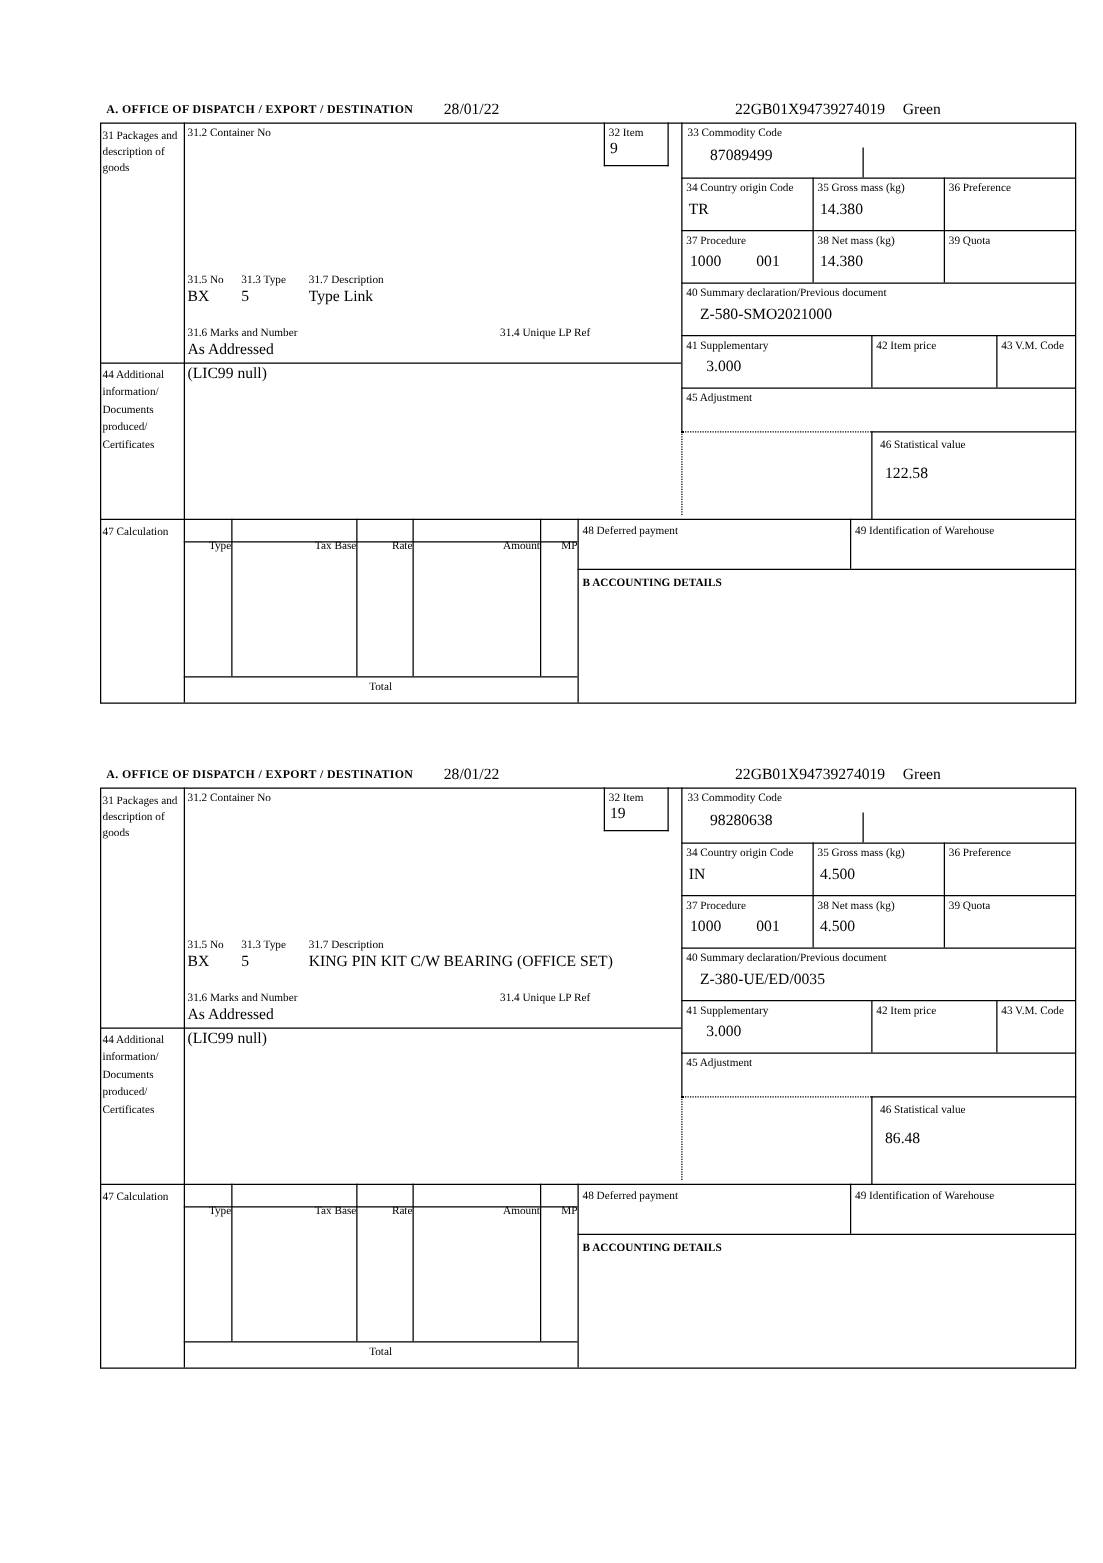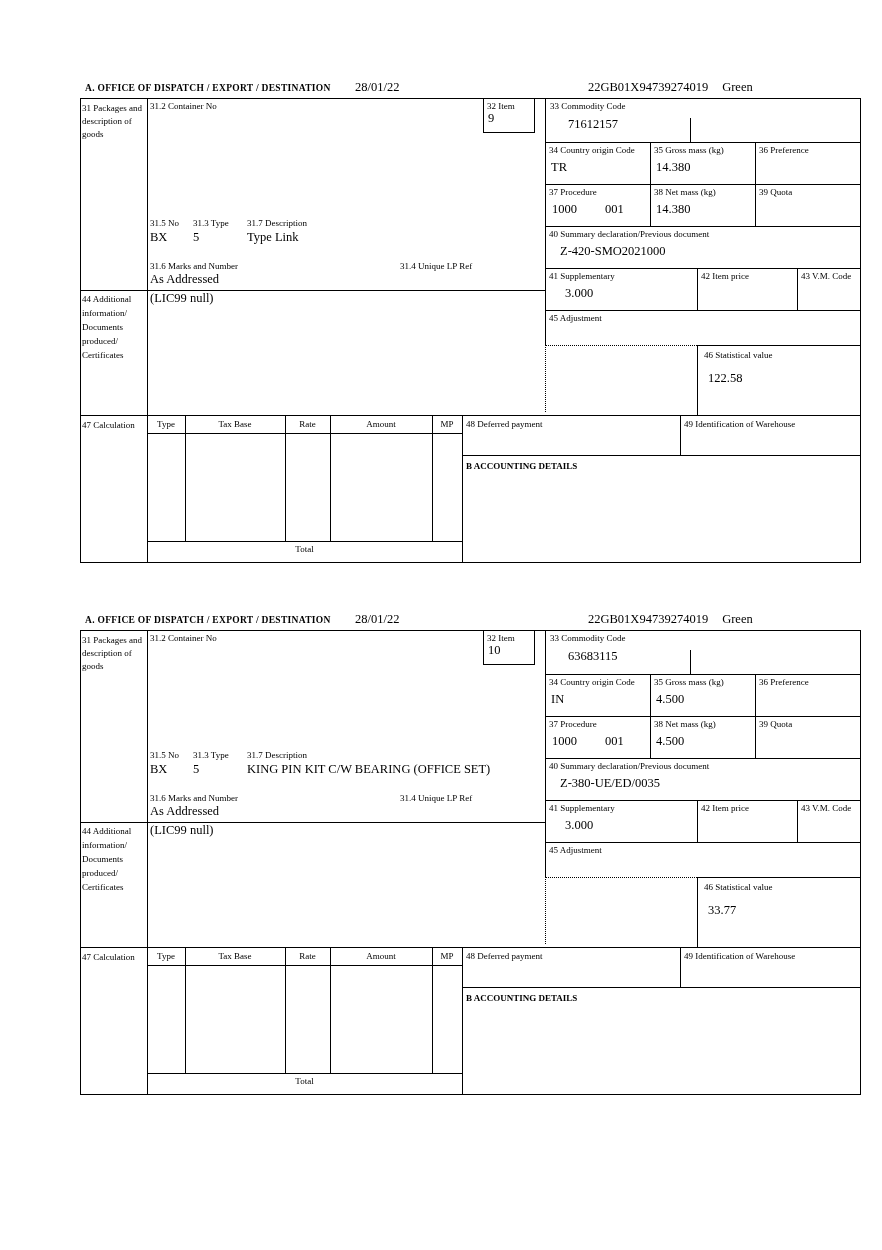--- a/index.html
+++ b/index.html
@@ -20,21 +20,21 @@
   .vl { position: absolute; width: 0; border-left: 1px solid #000; }
   .hl { position: absolute; height: 0; border-top: 1px solid #000; }
   .vl.dot { border-left-style: dotted; }
   .hl.dot { border-top-style: dotted; }
   .outer-box { position: absolute; left: 80px; top: 18px; width: 779px; height: 463px; border: 1px solid #000; }
   .box32 { position: absolute; left: 483px; top: 18px; width: 50px; height: 34px;
            border-left: 1px solid #000; border-right: 1px solid #000; border-bottom: 1px solid #000; }
   .box46 { position: absolute; left: 697px; top: 265px; width: 163px; height: 70px;
            border-left: 1px solid #000; border-top: 1px solid #000; }
   .thead { position: absolute; left: 147px; top: 335px; width: 315px; height: 18px; display: flex; }
-  .thead > div { text-align: center; font-size: 9px; padding-top: 4px; box-sizing: border-box; }
+  .thead > div { text-align: right; font-size: 9px; padding-top: 16px; box-sizing: border-box; }
   .total-row { position: absolute; left: 147px; top: 464px; width: 315px; text-align: center; font-size: 9px; }
   .proc-gap { display: inline-block; width: 28px; }
   .ref-gap { display: inline-block; width: 14px; }
 </style>
 </head>
 <body>
 
 <div id="page">
 
 <section class="sheet-section" style="top: 80px;">
@@ -74,38 +74,38 @@
     <div class="vl" style="left:432px; top:335px; height:126px;"></div>
 
     <div class="abs lbl wrap" style="left:82px; top:22px; width:60px; line-height:1.45;">31 Packages and description of goods</div>
     <div class="abs lbl" style="left:150px; top:21px;">31.2 Container No</div>
     <div class="box32">
       <div class="abs lbl" style="left:3px; top:3px;">32 Item</div>
       <div class="abs val" style="left:4px; top:14px;">9</div>
     </div>
 
     <div class="abs lbl" style="left:550px; top:21px;">33 Commodity Code</div>
-    <div class="abs val" style="left:568px; top:38px;">71612157</div>
+    <div class="abs val" style="left:568px; top:38px;">87089499</div>
 
     <div class="abs lbl" style="left:549px; top:65px;">34 Country origin Code</div>
     <div class="abs val" style="left:551px; top:81px;">TR</div>
     <div class="abs lbl" style="left:654px; top:65px;">35 Gross mass (kg)</div>
     <div class="abs val" style="left:656px; top:81px;">14.380</div>
     <div class="abs lbl" style="left:759px; top:65px;">36 Preference</div>
 
     <div class="abs lbl" style="left:549px; top:107px;">37 Procedure</div>
     <div class="abs val" style="left:552px; top:123px;">
       <span>1000</span><span class="proc-gap"></span><span>001</span>
     </div>
     <div class="abs lbl" style="left:654px; top:107px;">38 Net mass (kg)</div>
     <div class="abs val" style="left:656px; top:123px;">14.380</div>
     <div class="abs lbl" style="left:759px; top:107px;">39 Quota</div>
 
     <div class="abs lbl" style="left:549px; top:149px;">40 Summary declaration/Previous document</div>
-    <div class="abs val" style="left:560px; top:165px;">Z-420-SMO2021000</div>
+    <div class="abs val" style="left:560px; top:165px;">Z-580-SMO2021000</div>
 
     <div class="abs lbl" style="left:549px; top:191px;">41 Supplementary</div>
     <div class="abs val" style="left:565px; top:207px;">3.000</div>
     <div class="abs lbl" style="left:701px; top:191px;">42 Item price</div>
     <div class="abs lbl" style="left:801px; top:191px;">43 V.M. Code</div>
 
     <div class="abs lbl" style="left:549px; top:233px;">45 Adjustment</div>
 
     <div class="box46">
       <div class="abs lbl" style="left:6px; top:4px;">46 Statistical value</div>
@@ -174,25 +174,25 @@
     <div class="vl" style="left:680px; top:335px; height:40px;"></div>
     <div class="vl" style="left:185px; top:335px; height:126px;"></div>
     <div class="vl" style="left:285px; top:335px; height:126px;"></div>
     <div class="vl" style="left:330px; top:335px; height:126px;"></div>
     <div class="vl" style="left:432px; top:335px; height:126px;"></div>
 
     <div class="abs lbl wrap" style="left:82px; top:22px; width:60px; line-height:1.45;">31 Packages and description of goods</div>
     <div class="abs lbl" style="left:150px; top:21px;">31.2 Container No</div>
     <div class="box32">
       <div class="abs lbl" style="left:3px; top:3px;">32 Item</div>
-      <div class="abs val" style="left:4px; top:14px;">10</div>
+      <div class="abs val" style="left:4px; top:14px;">19</div>
     </div>
 
     <div class="abs lbl" style="left:550px; top:21px;">33 Commodity Code</div>
-    <div class="abs val" style="left:568px; top:38px;">63683115</div>
+    <div class="abs val" style="left:568px; top:38px;">98280638</div>
 
     <div class="abs lbl" style="left:549px; top:65px;">34 Country origin Code</div>
     <div class="abs val" style="left:551px; top:81px;">IN</div>
     <div class="abs lbl" style="left:654px; top:65px;">35 Gross mass (kg)</div>
     <div class="abs val" style="left:656px; top:81px;">4.500</div>
     <div class="abs lbl" style="left:759px; top:65px;">36 Preference</div>
 
     <div class="abs lbl" style="left:549px; top:107px;">37 Procedure</div>
     <div class="abs val" style="left:552px; top:123px;">
       <span>1000</span><span class="proc-gap"></span><span>001</span>
@@ -206,21 +206,21 @@
 
     <div class="abs lbl" style="left:549px; top:191px;">41 Supplementary</div>
     <div class="abs val" style="left:565px; top:207px;">3.000</div>
     <div class="abs lbl" style="left:701px; top:191px;">42 Item price</div>
     <div class="abs lbl" style="left:801px; top:191px;">43 V.M. Code</div>
 
     <div class="abs lbl" style="left:549px; top:233px;">45 Adjustment</div>
 
     <div class="box46">
       <div class="abs lbl" style="left:6px; top:4px;">46 Statistical value</div>
-      <div class="abs val" style="left:10px; top:26px;">33.77</div>
+      <div class="abs val" style="left:10px; top:26px;">86.48</div>
     </div>
 
     <div class="abs lbl" style="left:150px; top:138px;">31.5 No</div>
     <div class="abs lbl" style="left:193px; top:138px;">31.3 Type</div>
     <div class="abs lbl" style="left:247px; top:138px;">31.7 Description</div>
     <div class="abs val" style="left:150px; top:151px;">BX</div>
     <div class="abs val" style="left:193px; top:151px;">5</div>
     <div class="abs val" style="left:247px; top:151px;">KING PIN KIT C/W BEARING (OFFICE SET)</div>
 
     <div class="abs lbl" style="left:150px; top:181px;">31.6 Marks and Number</div>

